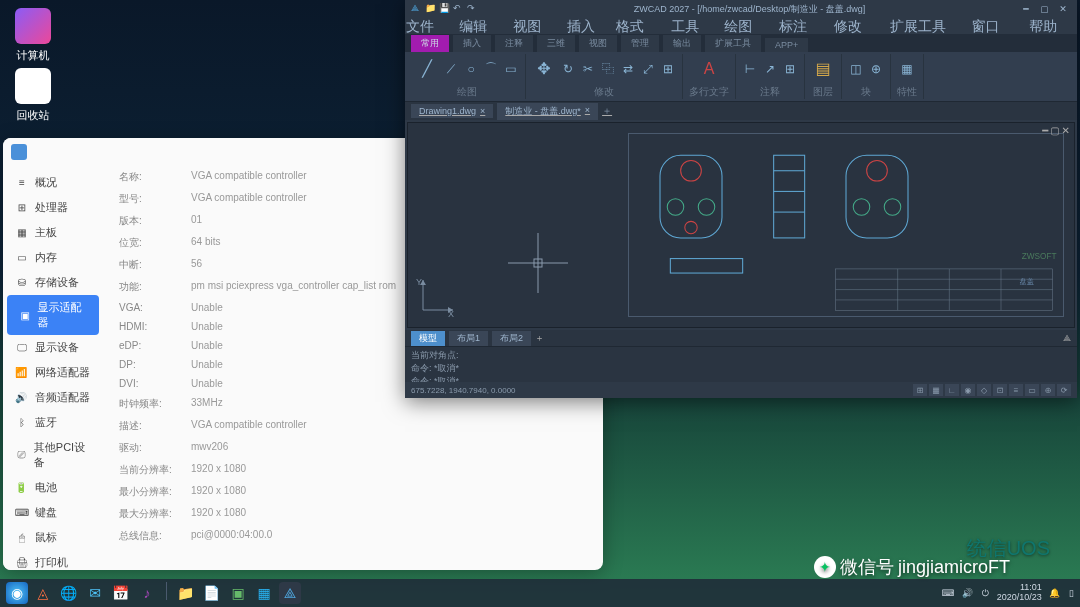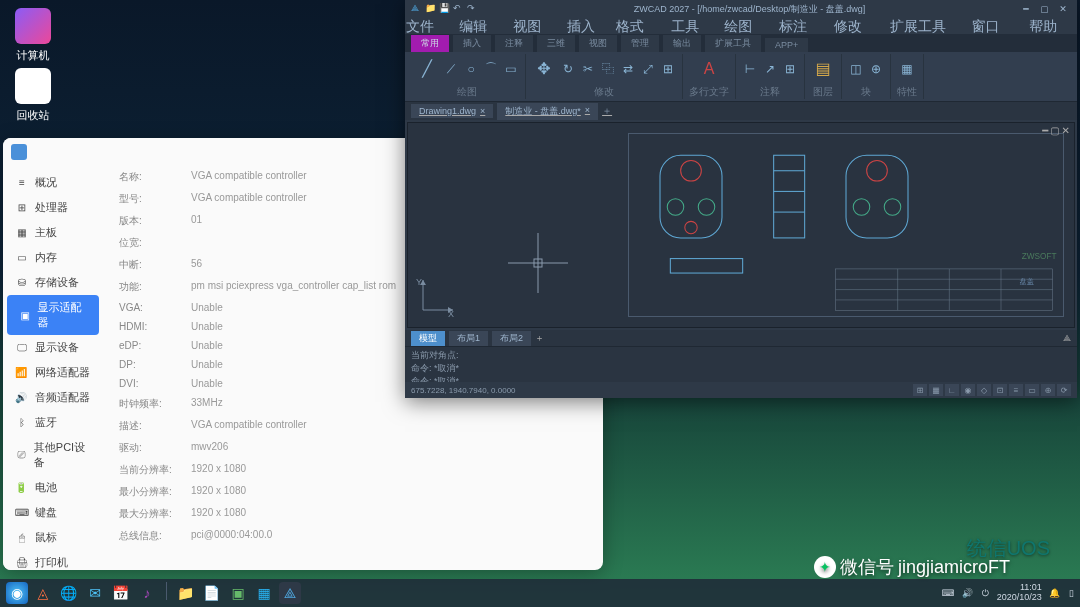--- a/index.html
+++ b/index.html
@@ -158,20 +158,21 @@
       <div class="detail-row">
         <div class="detail-label">型号:</div>
         <div class="detail-value">VGA compatible controller</div>
       </div>
       <div class="detail-row">
         <div class="detail-label">版本:</div>
         <div class="detail-value">01</div>
       </div>
       <div class="detail-row">
         <div class="detail-label">位宽:</div>
+        <div class="detail-value">64 bits</div>
       </div>
       <div class="detail-row">
         <div class="detail-label">中断:</div>
         <div class="detail-value">56</div>
       </div>
       <div class="detail-row">
         <div class="detail-label">功能:</div>
         <div class="detail-value">pm msi pciexpress vga_controller cap_list rom</div>
       </div>
       <div class="detail-row">

